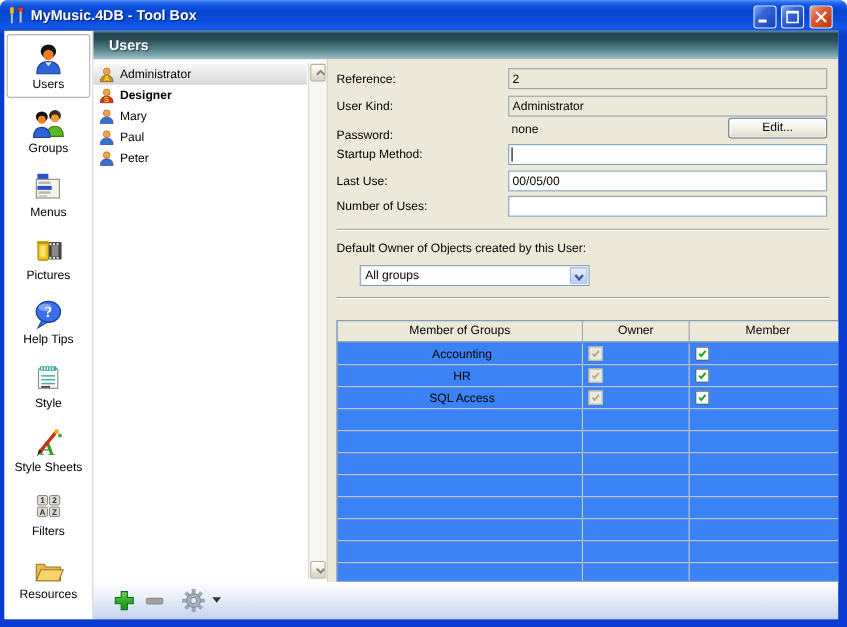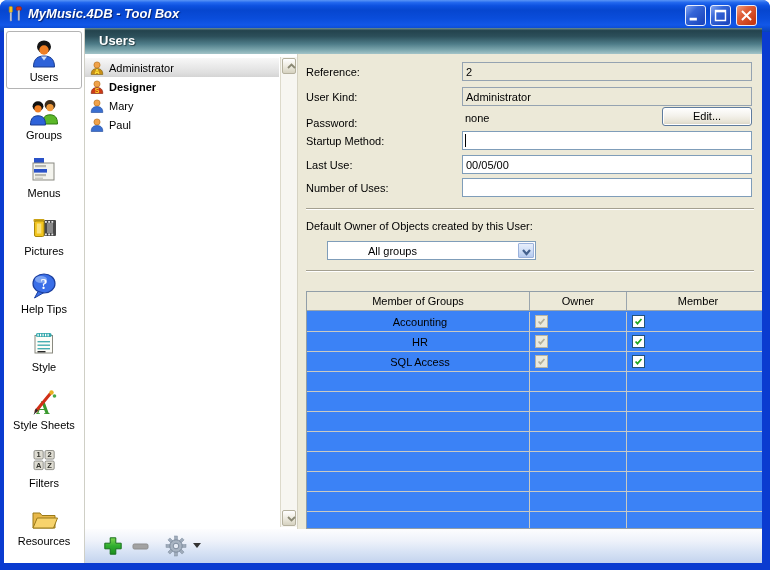--- a/index.html
+++ b/index.html
@@ -1,20 +1,20 @@
 <!DOCTYPE html>
 <html><head>
 <meta charset="utf-8">
 <style>
 * { box-sizing:border-box; margin:0; padding:0; }
 html,body { width:770px; height:570px; }
 body { font-family:"Liberation Sans",sans-serif; background:#fff; }
 #win { position:relative; width:770px; height:570px; background:#0a3bd0; border-radius:8px 8px 0 0; }
 #titlebar { position:absolute; top:0; left:0; right:0; height:32px; border-radius:7px 7px 0 0;
-  background:linear-gradient(180deg,#5a95f6 0%,#2268ee 8%,#0d51e0 18%,#0646cf 32%,#0a4ddb 58%,#1257e8 78%,#0b49cc 92%,#0a42b4 100%);font-style:italic; }
+  background:linear-gradient(180deg,#5a95f6 0%,#2268ee 8%,#0d51e0 18%,#0646cf 32%,#0a4ddb 58%,#1257e8 78%,#0b49cc 92%,#0a42b4 100%); }
 #title-icon { position:absolute; left:6px; top:5px; width:18px; height:18px; }
 #title-text { position:absolute; left:28px; top:6px; color:#fff; font-size:13px; font-weight:bold; text-shadow:1px 1px 1px rgba(5,25,90,.85); }
 .tb-btn { position:absolute; top:5px; width:21px; height:21px; border-radius:3px; border:1px solid #e8eefc; }
 #btn-min { right:64px; } #btn-max { right:39px; }
 #btn-min,#btn-max { background:linear-gradient(135deg,#86a7f2 0%,#3566d8 35%,#1e49c0 85%); }
 #btn-close { right:13px; background:linear-gradient(135deg,#f0a080 0%,#e0603a 35%,#c93a12 85%); }
 .tb-btn svg { position:absolute; left:0; top:0; }
 
 #body { position:absolute; left:4px; right:8px; top:28px; bottom:7px; background:#ece9d8; overflow:hidden; }
 #sidebar { position:absolute; left:0; top:0; bottom:0; width:81px; background:#fff; border-right:1px solid #cfcfc6; padding-top:3px; }
@@ -50,21 +50,21 @@
 .ffield { position:absolute; left:156px; right:0; top:0; bottom:0; border:1px solid #8e9cae; padding:3px 3px 0 3px; font-size:11px; }
 .ffield.ro { background:#ece9d8; border-color:#95a3b1; }
 .ffield.edit { background:#fff; border-color:#7f9db9; }
 .fstatic { position:absolute; left:159px; top:4px; }
 .caret { position:absolute; left:2px; top:2px; width:1px; height:13px; background:#000; }
 .edit-btn { position:absolute; right:0; top:0; width:90px; height:19px; border:1px solid #5f7c9e; border-radius:3px;
   background:linear-gradient(180deg,#ffffff,#f4f2ec 45%,#e8e4d6 80%,#d8d3c3); font-size:11px; text-align:center; line-height:16px; box-shadow:inset 0 0 0 1px #fff; }
 .sep { position:absolute; left:8px; right:8px; height:2px; border-top:1px solid #a4a090; border-bottom:1px solid #fff; }
 #owner-label { position:absolute; left:8px; top:166px; }
 #owner-combo { position:absolute; left:29px; top:187px; width:209px; height:19px; background:#fff; border:1px solid #7f9db9; }
-.combo-text { position:absolute; left:4px; top:3px;margin-left:36px; }
+.combo-text { position:absolute; left:4px; top:3px; }
 .combo-btn { position:absolute; right:1px; top:1px; bottom:1px; width:16px; background:linear-gradient(180deg,#e7eefb,#d0dff7 50%,#b4c9ee); border:1px solid #9bb2dc; border-radius:1px; }
 .combo-btn svg { position:absolute; left:1px; top:3px; }
 
 #gtable { position:absolute; left:8px; top:237px; bottom:0; width:482px; border:1px solid #919ea8; background:#3b82f6;padding-left:36px; }
 #tbl-head { position:absolute; top:0; left:0; right:18px; height:19px; background:#ece9d8; border-bottom:1px solid #9aa5ad; display:grid; grid-template-columns:222px 97px 1fr; }
 .th { font-size:11px; text-align:center; line-height:19px; }
 .th + .th { border-left:1px solid #9aa5ad; }
 #tbl-rows { position:absolute; top:20px; left:0; right:18px; bottom:0; overflow:hidden; }
 .trow { height:20px; display:grid; grid-template-columns:222px 97px 1fr; border-bottom:1px solid #c9c9c2; }
 .trow .td { position:relative;text-align:center; }
@@ -251,20 +251,27 @@
                   </svg></span>
                 <span>Mary</span>
               </div>
               <div class="u-row">
                 <span class="u-ico"><svg viewBox="0 0 14 14">
                     <circle cx="7" cy="4" r="3.1" fill="#f0a24a" stroke="#b06a10" stroke-width="0.6"></circle>
                     <path d="M1.2 13.5 C1.2 8.8 3.8 7.6 7 7.6 C10.2 7.6 12.8 8.8 12.8 13.5 Z" fill="#3a6fd0" stroke="#1f4898" stroke-width="0.6"></path>
                   </svg></span>
                 <span>Paul</span>
               </div>
+              <div class="u-row">
+                <span class="u-ico"><svg viewBox="0 0 14 14">
+                    <circle cx="7" cy="4" r="3.1" fill="#f0a24a" stroke="#b06a10" stroke-width="0.6"></circle>
+                    <path d="M1.2 13.5 C1.2 8.8 3.8 7.6 7 7.6 C10.2 7.6 12.8 8.8 12.8 13.5 Z" fill="#3a6fd0" stroke="#1f4898" stroke-width="0.6"></path>
+                  </svg></span>
+                <span>Peter</span>
+              </div>
             </div>
           <div class="vscroll" id="ul-scroll">
             <div class="sb-arrow up">
                 <svg width="13" height="9" viewBox="0 0 13 9">
                   <path d="M3 6 L6.5 2.5 L10 6" fill="none" stroke="#8a8874" stroke-width="1.8"></path>
                 </svg>
               </div>
             <div class="sb-arrow down">
                 <svg width="13" height="9" viewBox="0 0 13 9">
                   <path d="M3 3 L6.5 6.5 L10 3" fill="none" stroke="#8a8874" stroke-width="1.8"></path>

